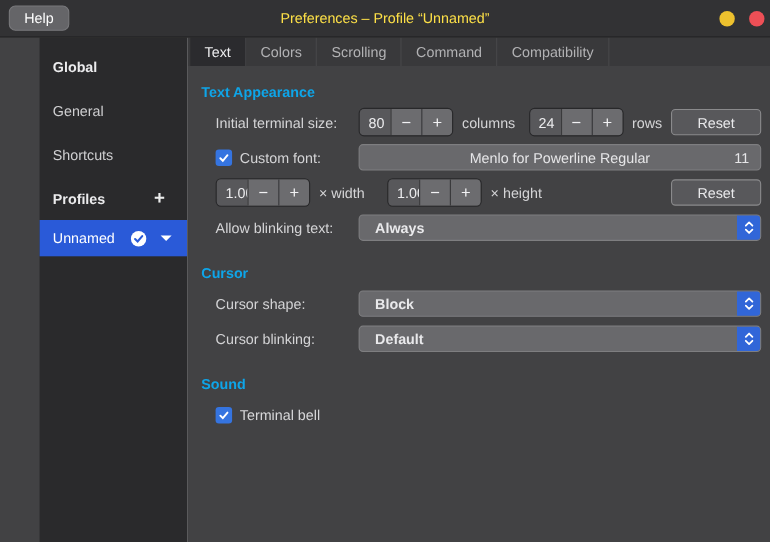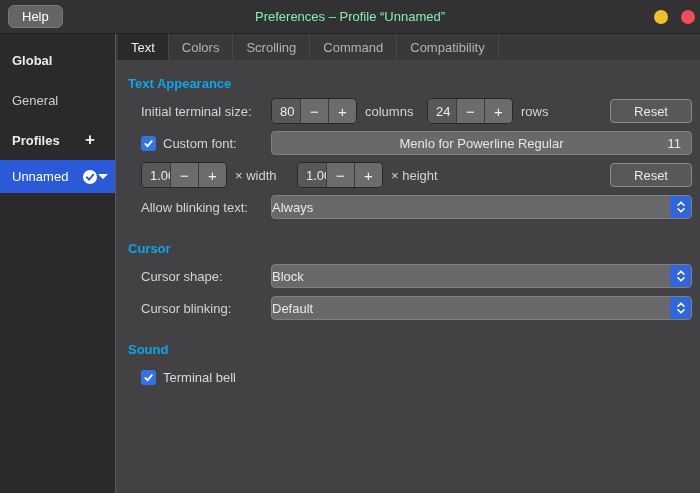--- a/index.html
+++ b/index.html
@@ -15,32 +15,32 @@
     height:34px; background:#323234; position:relative;
     display:flex; align-items:center;
     border-bottom:1px solid #232325; box-sizing:border-box;
   }
   .help-btn {
     margin-left:8px; background:#656568; border:1px solid #78787b;
     border-radius:6px; color:#ffffff; padding:3px 13px; line-height:15px;
   }
   .win-title {
     position:absolute; left:0; right:0; text-align:center;
-    color:#86efac; pointer-events:none;
+    color:#fde047; pointer-events:none;
   }
   .winbtns { position:absolute; right:5px; top:0; bottom:0; display:flex; align-items:center; gap:13px; }
   .circle { width:14px; height:14px; border-radius:50%; }
   .circle.yellow { background:#edc12e; }
   .circle.red { background:#ed4f56; }
 
   
   .app { display:flex; height:459px; }
   .sidebar {
-    width:116px; flex:none; background:#2a2a2c;
-    border-right:1px solid #5a5a5c; box-sizing:border-box; padding-top:6px;
+    width:135px; flex:none; background:#2a2a2c;
+    border-right:1px solid #5a5a5c; box-sizing:border-box; padding-top:6px;margin-left:36px;
   }
   .side-item { height:40px; display:flex; align-items:center; padding:0 12px; color:#cfcfd1; }
   .side-header { font-weight:bold; color:#ebebed; }
   .side-item.selected { background:#2a5ad8; color:#ffffff; height:33px; }
   .plus-btn { margin-left:auto; margin-right:8px; color:#eceded; font-size:17px; font-weight:bold; }
   .chk-circle { margin-left:14px; display:flex; }
   .caret-down {
     margin-left:auto; margin-right:2px; width:0; height:0;
     border-left:5px solid transparent; border-right:5px solid transparent;
     border-top:5px solid #ffffff;
@@ -74,21 +74,21 @@
   }
   .font-btn {
     flex:1; height:24px; box-sizing:border-box; background:#69696c;
     border:1px solid #7e7e80; border-radius:4px; position:relative;
     display:flex; align-items:center; justify-content:center; color:#e6e6e8;
   }
   .font-size { position:absolute; right:10px; }
   .combo {
     flex:1; height:24px; box-sizing:border-box; background:#69696c;
     border:1px solid #7e7e80; border-radius:4px; position:relative;
-    display:flex; align-items:center; padding-left:0; color:#e9e9eb;
+    display:flex; align-items:center; padding-left:14px; color:#e9e9eb;font-weight:bold;
   }
   .combo-cap {
     position:absolute; right:0; top:0; bottom:0; width:21px;
     background:#3166d8; border-radius:0 3px 3px 0;
     display:flex; align-items:center; justify-content:center;
   }
   .checkbox {
     width:15px; height:15px; border-radius:3px; background:#3574e0;
     display:flex; align-items:center; justify-content:center; flex:none; margin-right:7px;
   }
@@ -106,20 +106,23 @@
 </div>
 
 <div class="app">
 
   <div class="sidebar">
     <div class="side-item side-header">
       <span>Global</span>
     </div>
     <div class="side-item">
       <span>General</span>
+    </div>
+    <div class="side-item">
+      <span>Shortcuts</span>
     </div>
     <div class="side-item side-header">
       <span>Profiles</span>
       <span class="plus-btn">+</span>
     </div>
     <div class="side-item selected">
       <span>Unnamed</span>
       <span class="chk-circle">
         <svg width="16" height="16" viewBox="0 0 16 16">
           <circle cx="8" cy="8" r="7" fill="#ffffff"></circle>

